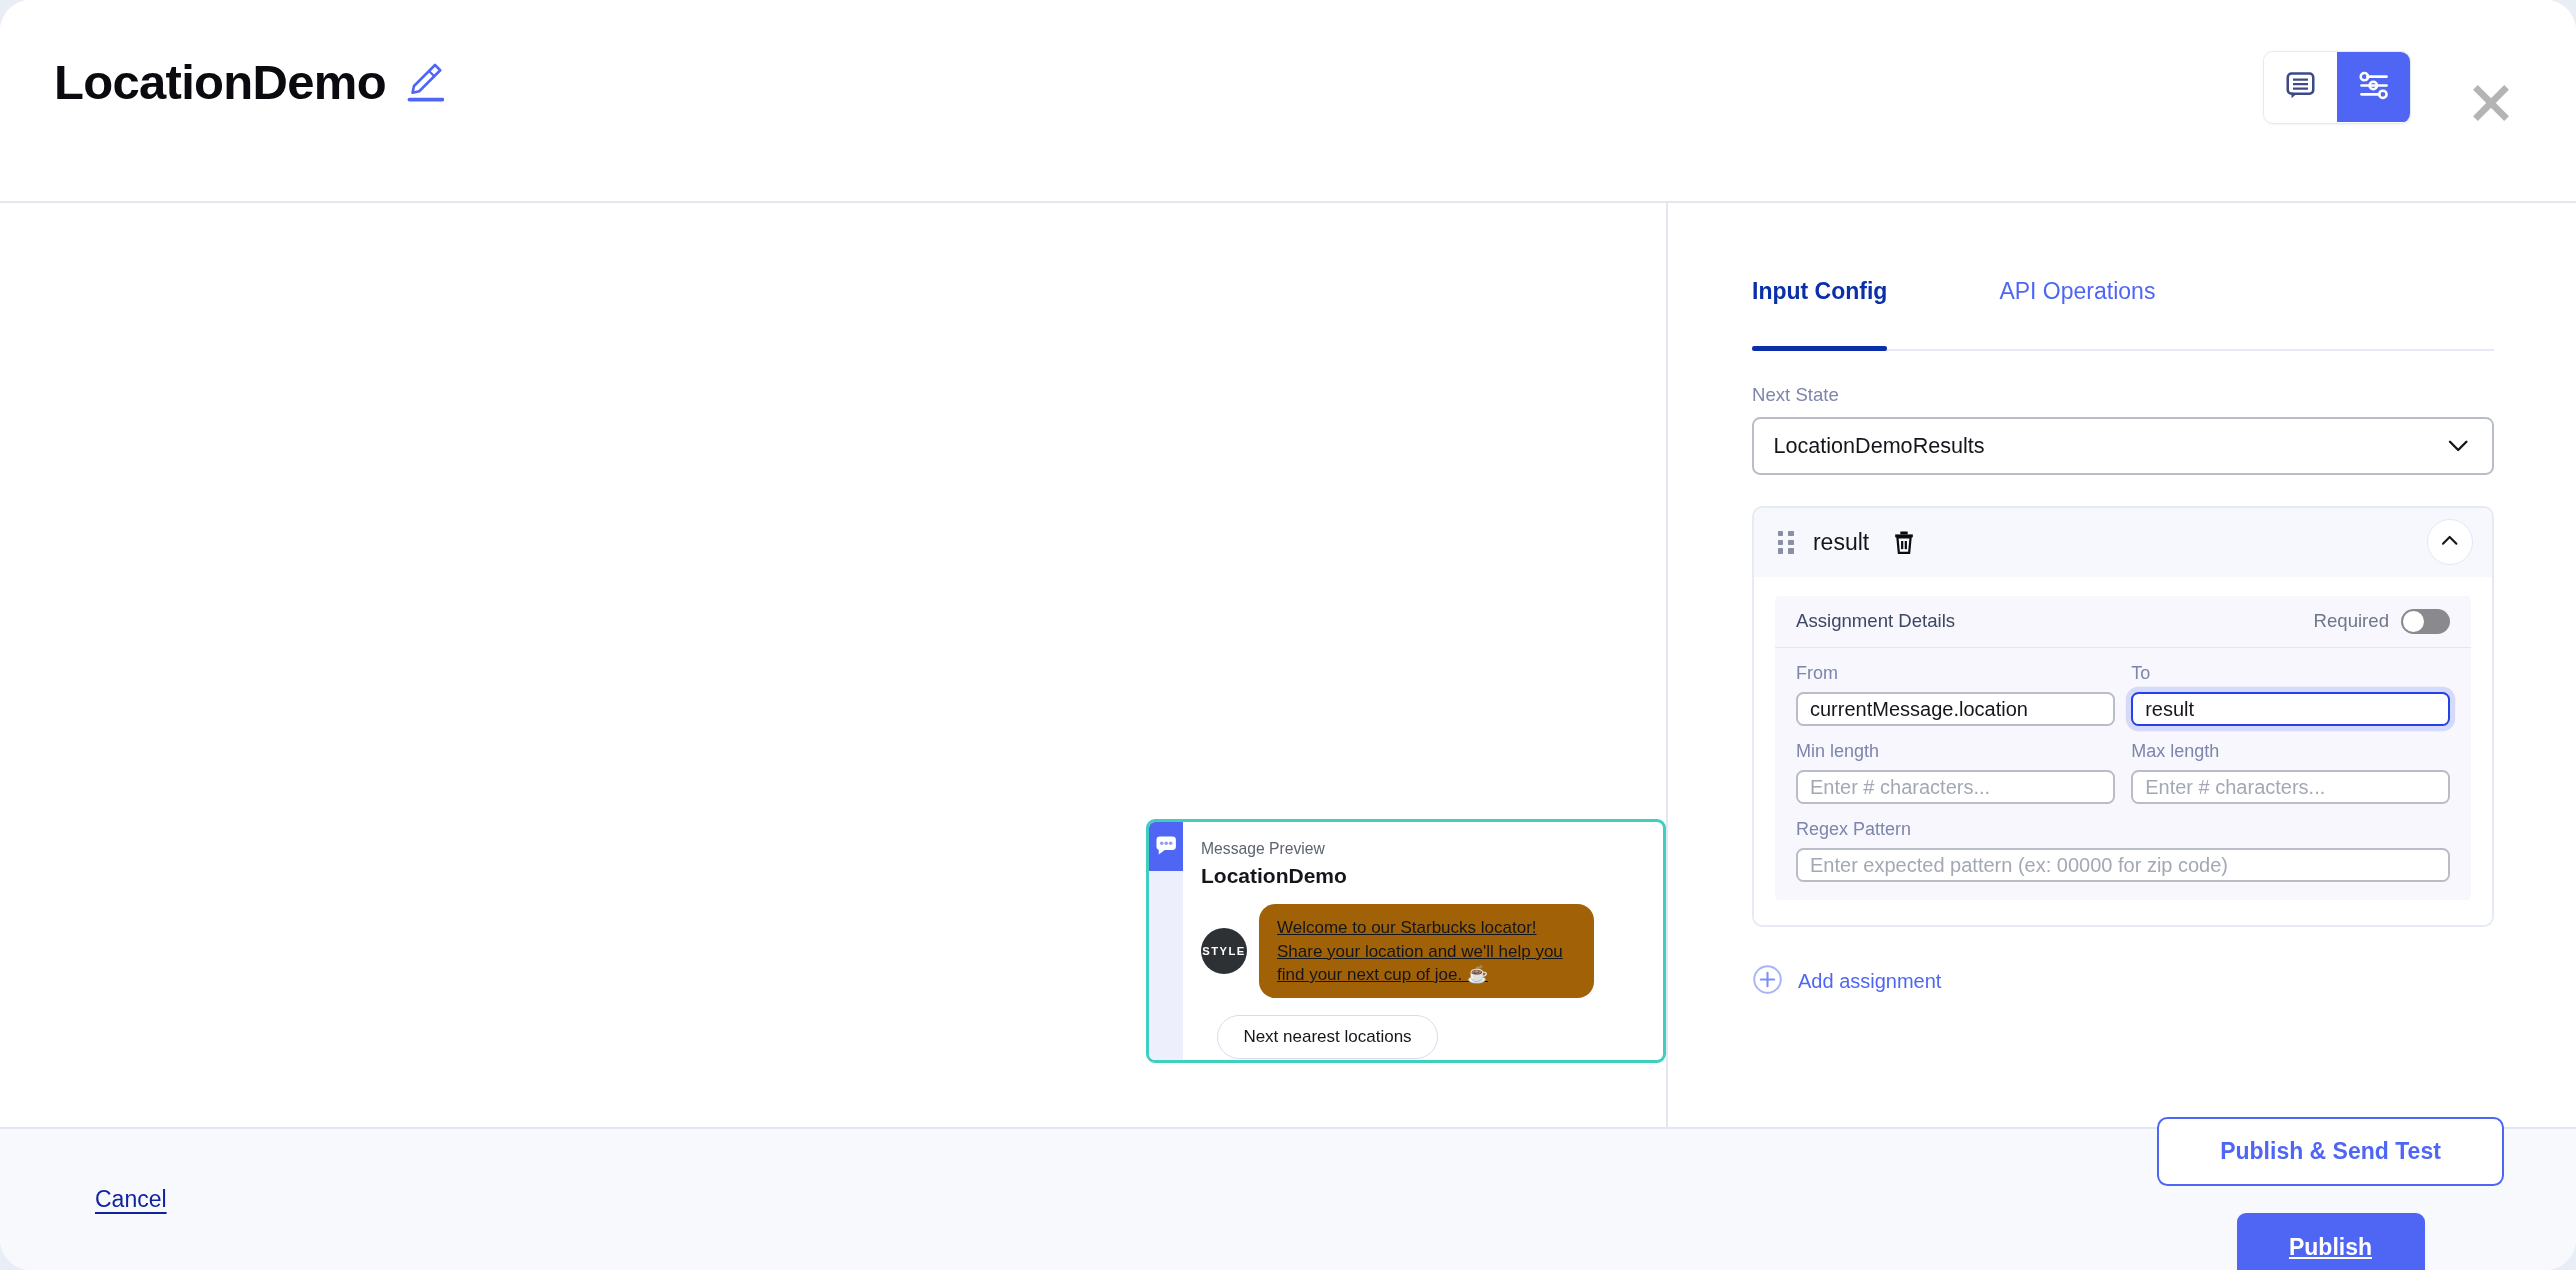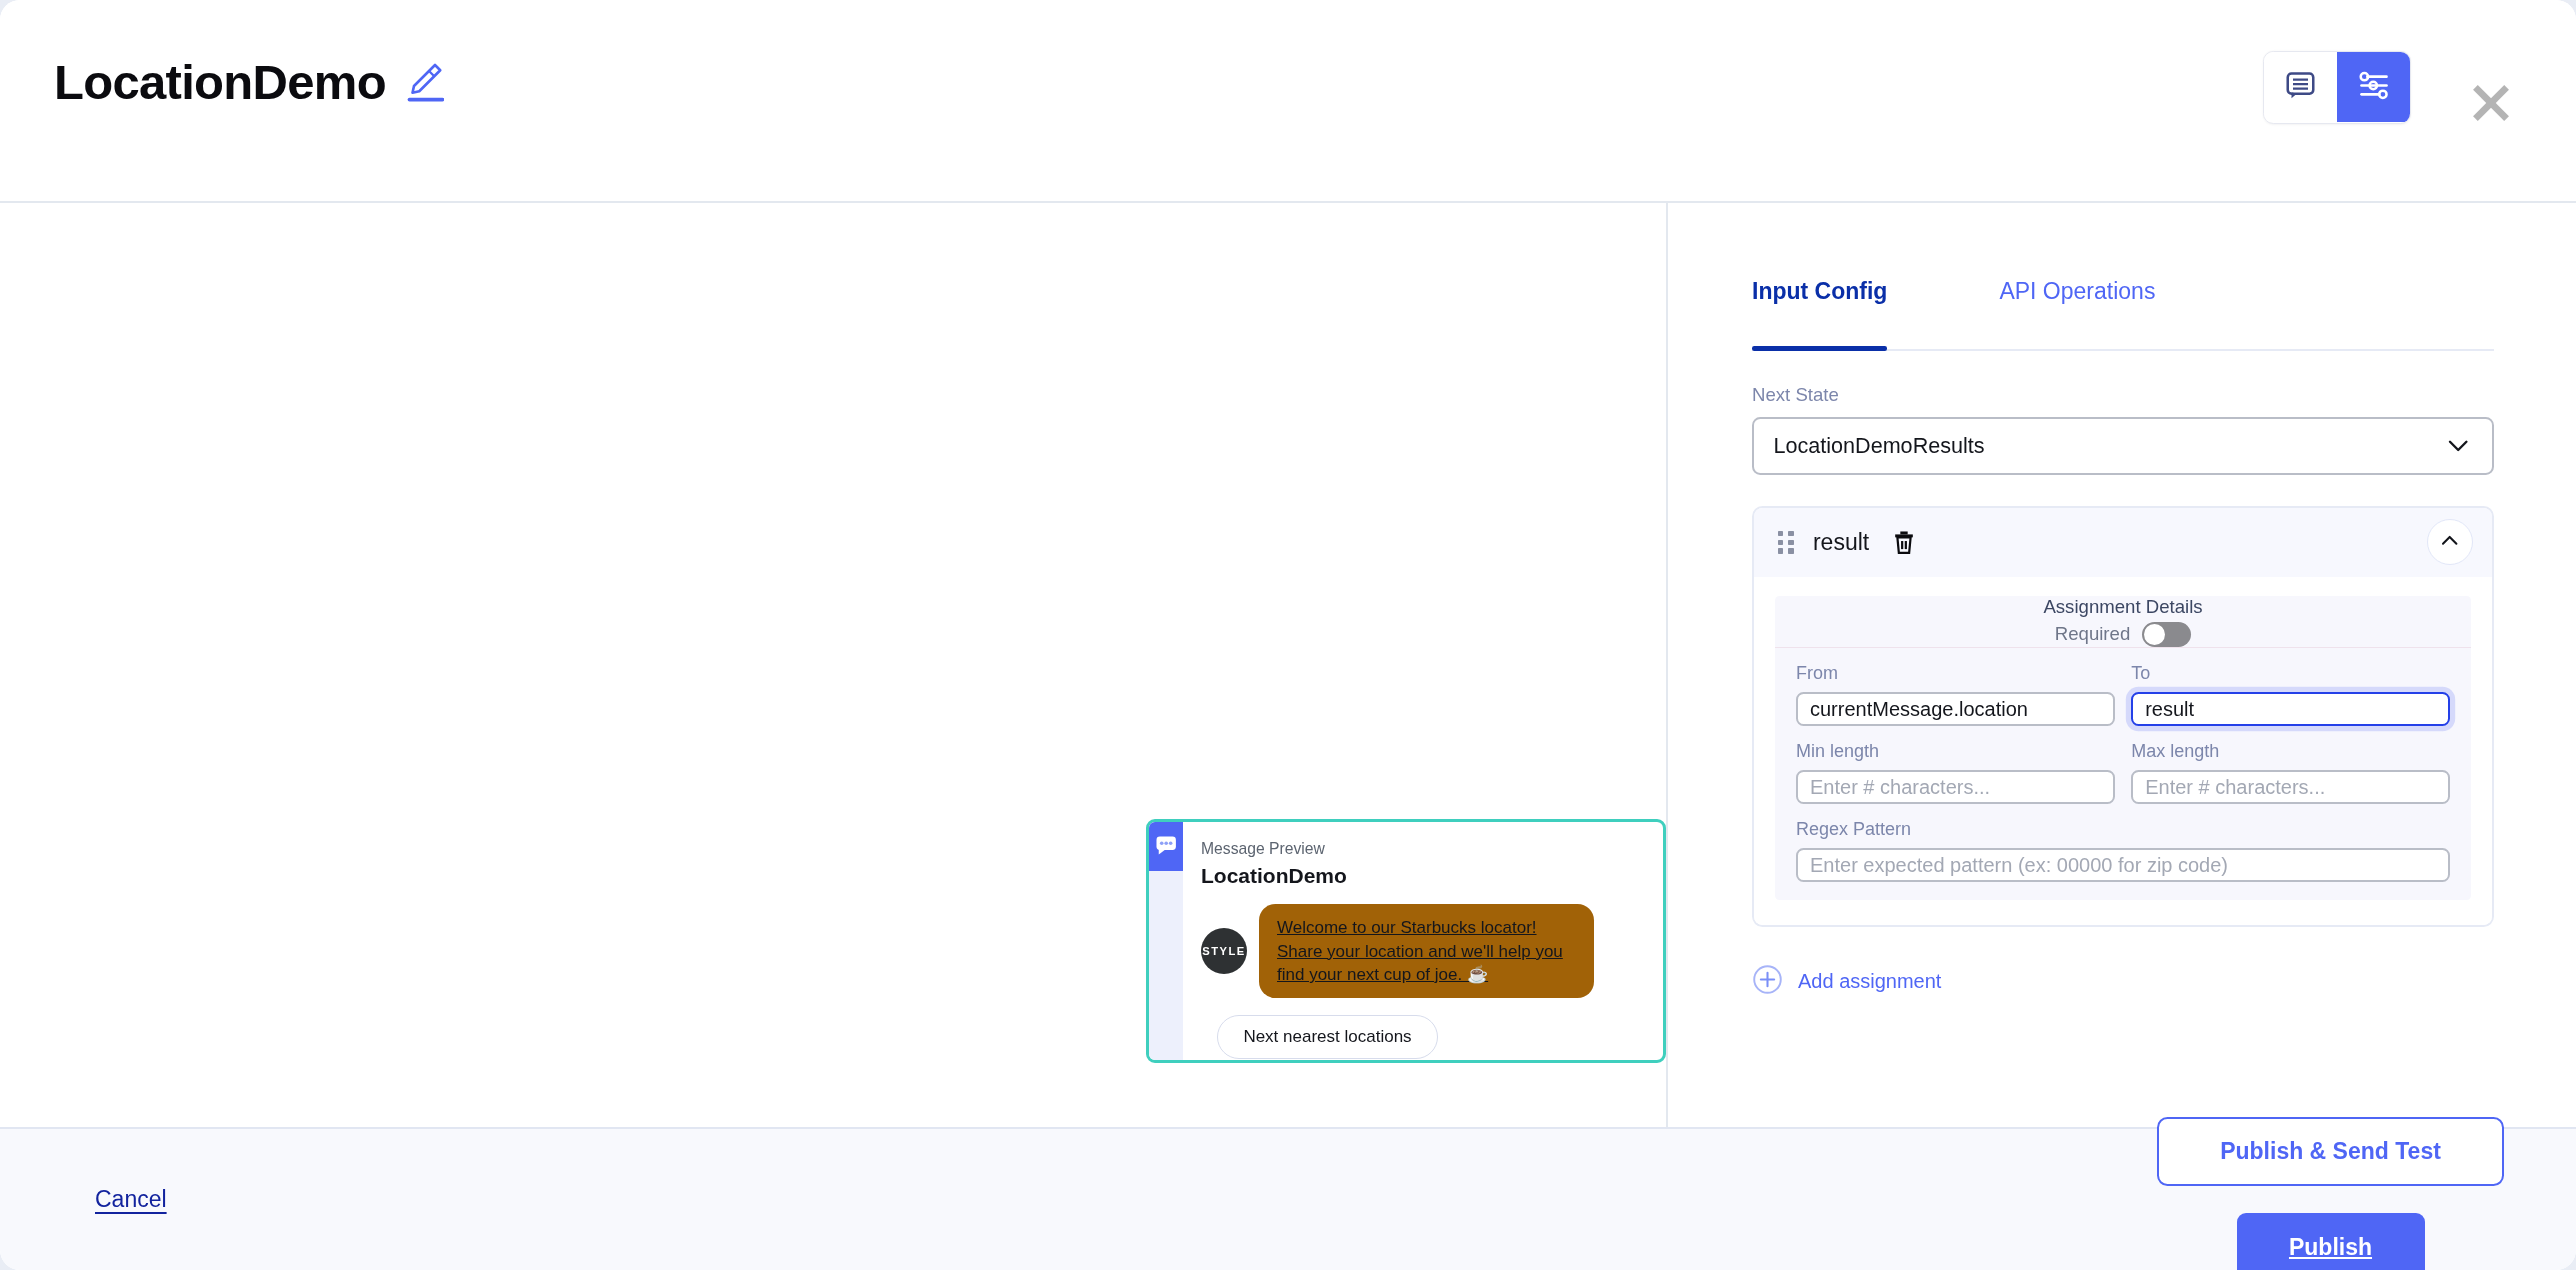--- a/index.html
+++ b/index.html
@@ -10,21 +10,21 @@
     overflow: hidden;
     background: #E9EDF5;
     font-family: "Liberation Sans", sans-serif;
   }
 
   #app {
     position: absolute;
     left: 0; top: 0;
     width: 2576px; height: 1270px;
     background: #FFFFFF;
-    border-radius: 20px;
+    border-radius: 31px;
     overflow: hidden;
   }
 
   
   .header {
     position: absolute;
     left: 0; top: 0;
     width: 2576px; height: 203px;
     background: #FFFFFF;
     border-bottom: 2.2px solid #E3E8EF;
@@ -299,21 +299,20 @@
     border-radius: 4.5px;
     padding: 0 0 18px 0;
   }
   .details-head {
     height: 52px;
     display: flex;
     align-items: center;
     justify-content: space-between;
     padding: 0 21px;
     border-bottom: 1.5px solid #EFE2EC;
-    flex-direction: column;
   }
   .details-title {
     font-size: 18.6px;
     color: #3C4763;
     line-height: 1.2;
   }
   .required-wrap { display: flex; align-items: center; gap: 12px; }
   .required-label { font-size: 18.6px; color: #6F7689; line-height: 1.2; }
   .toggle {
     width: 49px; height: 25px;

